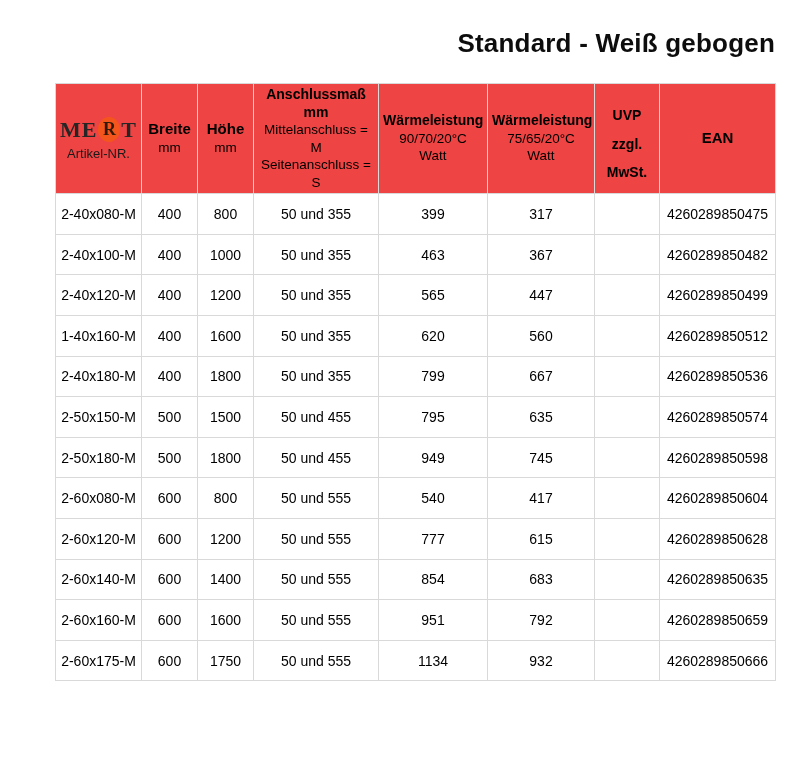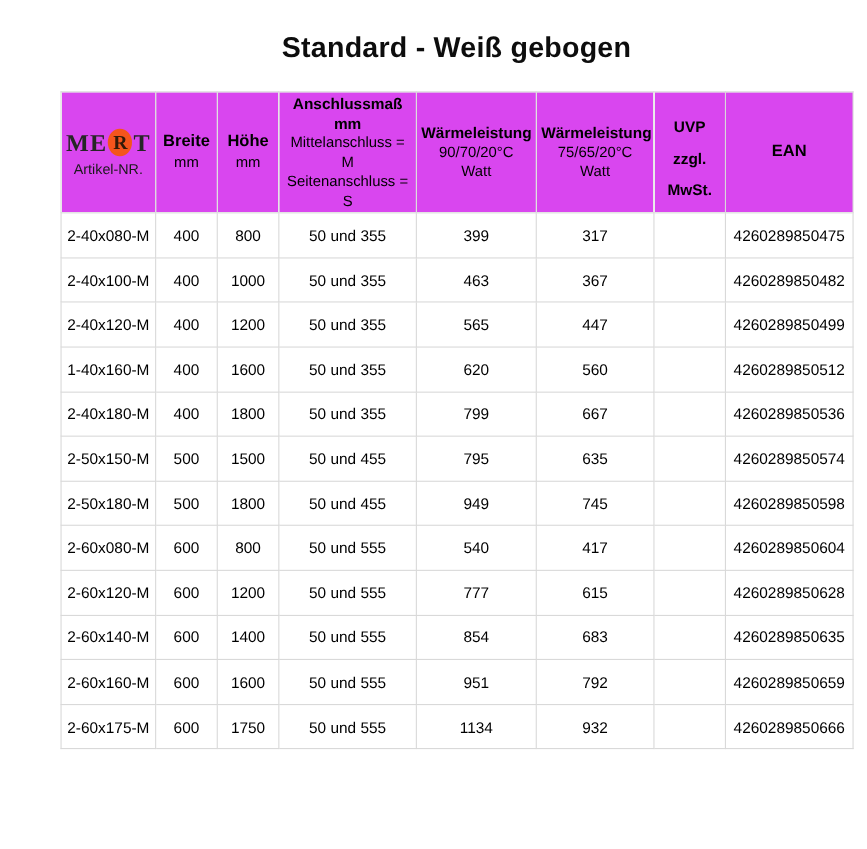--- a/index.html
+++ b/index.html
@@ -12,21 +12,21 @@
   }
   .page {
     position: relative;
     width: 788px; height: 772px;
     background: #ffffff;
   }
   .title {
     position: absolute;
     left: 55px; top: 28px;
     width: 720px;
-    text-align: center;
+    text-align: right;
     font-size: 26px;
     font-weight: bold;
     color: #0d0d0d;
     letter-spacing: 0.2px;
   }
   table.spec {
     position: absolute;
     left: 55px; top: 83px;
     width: 720px;
     border-collapse: collapse;
@@ -36,21 +36,21 @@
     border: 1px solid #d9d9d9;
     text-align: center;
     vertical-align: middle;
     font-size: 14px;
     padding: 2px 4px;
     overflow: hidden;
   }
   thead tr { height: 65px; }
   tbody tr { height: 40.6px; }
   thead th {
-    background: #d946ef;
+    background: #ef4444;
     font-weight: normal;
   }
   .hdr-bold { font-weight: bold; font-size: 15px; line-height: 1.25; }
   .hdr-sub  { font-weight: normal; font-size: 13.5px; line-height: 1.3; }
   .logo-line {
     font-family: "Liberation Serif", serif;
     font-weight: bold;
     font-size: 22px;
     color: #262626;
     letter-spacing: 1px;

